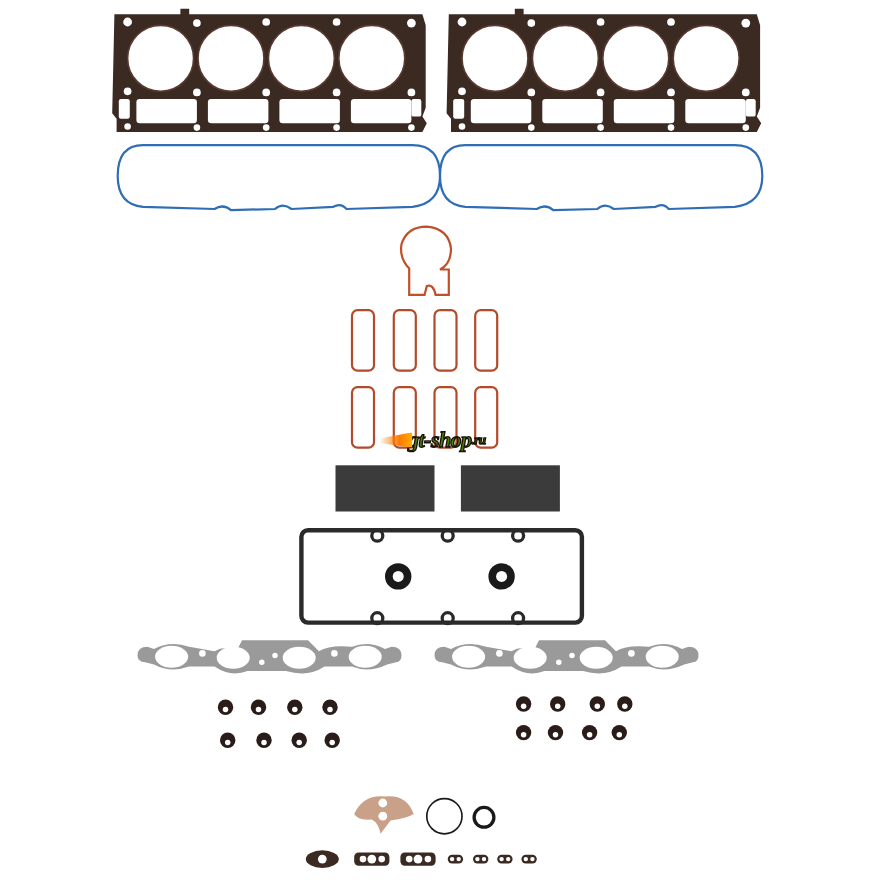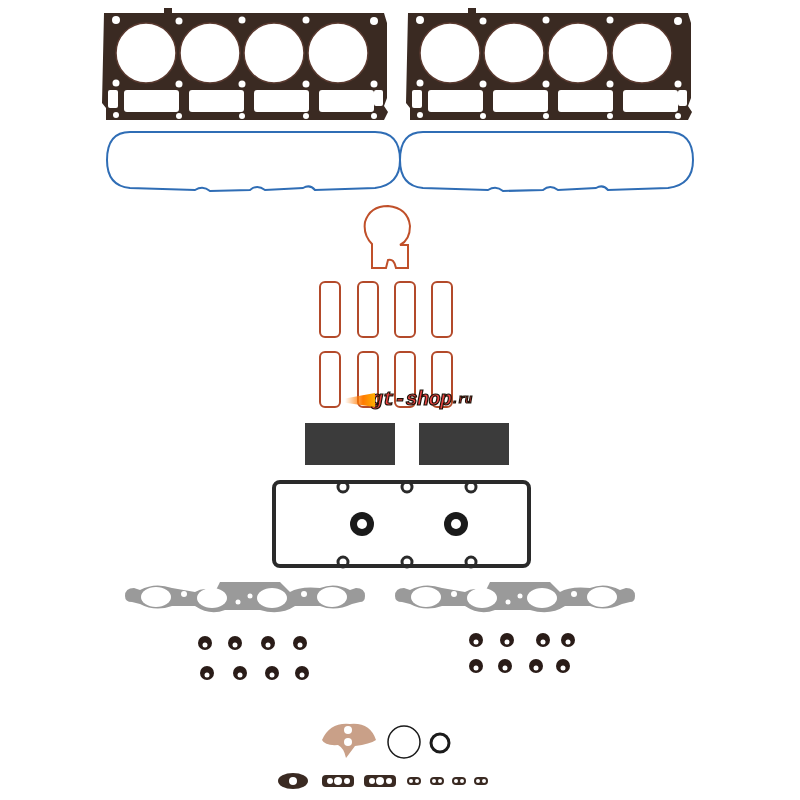--- a/index.html
+++ b/index.html
@@ -1,19 +1,19 @@
 <!DOCTYPE html>
 <html><head>
 <meta charset="utf-8">
 <style>
   html, body { margin:0; padding:0; background:#ffffff; }
   body { width:800px; height:800px; position:relative; overflow:hidden; font-family:"Liberation Sans", sans-serif; }
   svg { position:absolute; left:0; top:0; }
   .wm { position:absolute; left:345px; top:387px; height:26px; display:flex; align-items:center; }
-  .wm-text { font-family:Liberation Mono, monospace; font-weight:bold; font-style:italic; font-size:20px; color:#ef4444;
+  .wm-text { font-family:Liberation Serif, serif; font-weight:bold; font-style:italic; font-size:20px; color:#4d7c0f;
              -webkit-text-stroke:1.2px #1a1208; letter-spacing:-0.5px; line-height:26px; }
   .wm-ru { font-size:12px; }
   .wm-swoosh { width:30px; height:14px; margin-right:-4px; background:linear-gradient(90deg, rgba(255,140,0,0) 0%, #ff7a00 60%, #ffb000 100%);
                clip-path:polygon(0 40%, 100% 0, 100% 100%, 0 70%); }
 </style>
 </head>
 <body>
 
 <svg width="800" height="800" viewBox="0 0 800 800">
   <defs>

